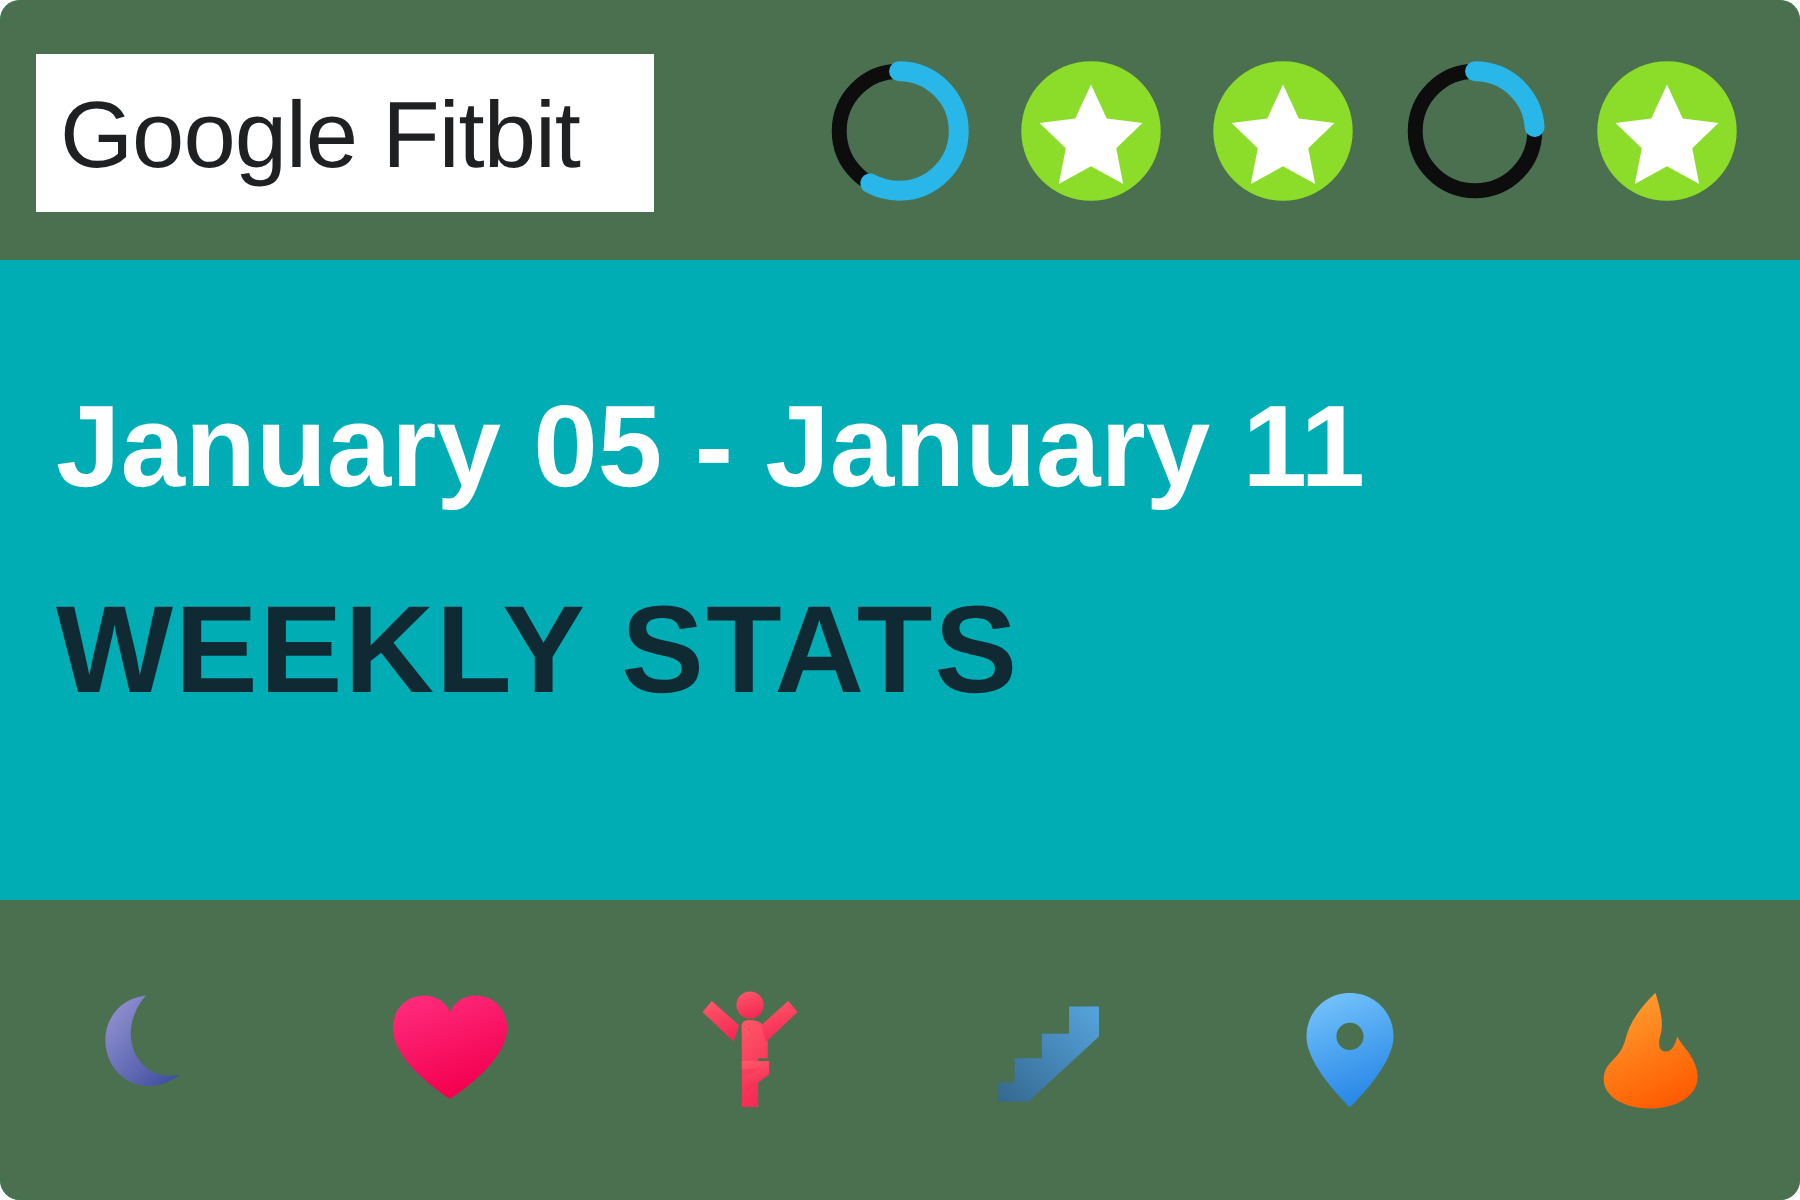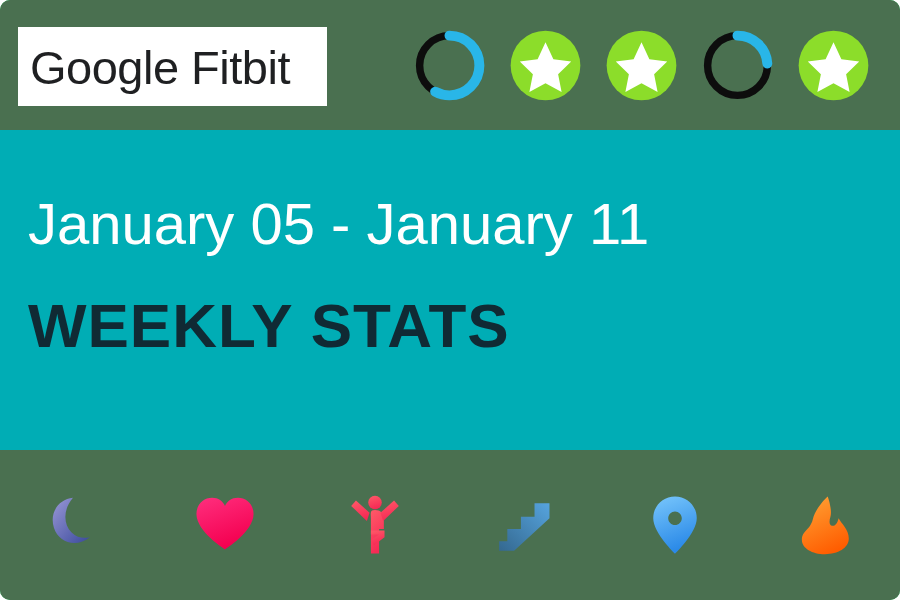--- a/index.html
+++ b/index.html
@@ -76,21 +76,21 @@
     width: 900px;
     height: 320px;
     background: #00adb5;
   }
   #date-range {
     position: absolute;
     left: 28px;
     top: 60px;
     font-family: "Liberation Sans", sans-serif;
     font-size: 58px;
-    font-weight: 400;
+    font-weight: 700;
     color: #ffffff;
     letter-spacing: 0px;
     white-space: nowrap;
   }
   #weekly-title {
     position: absolute;
     left: 28px;
     top: 160px;
     font-family: "Liberation Sans", sans-serif;
     font-size: 62px;

